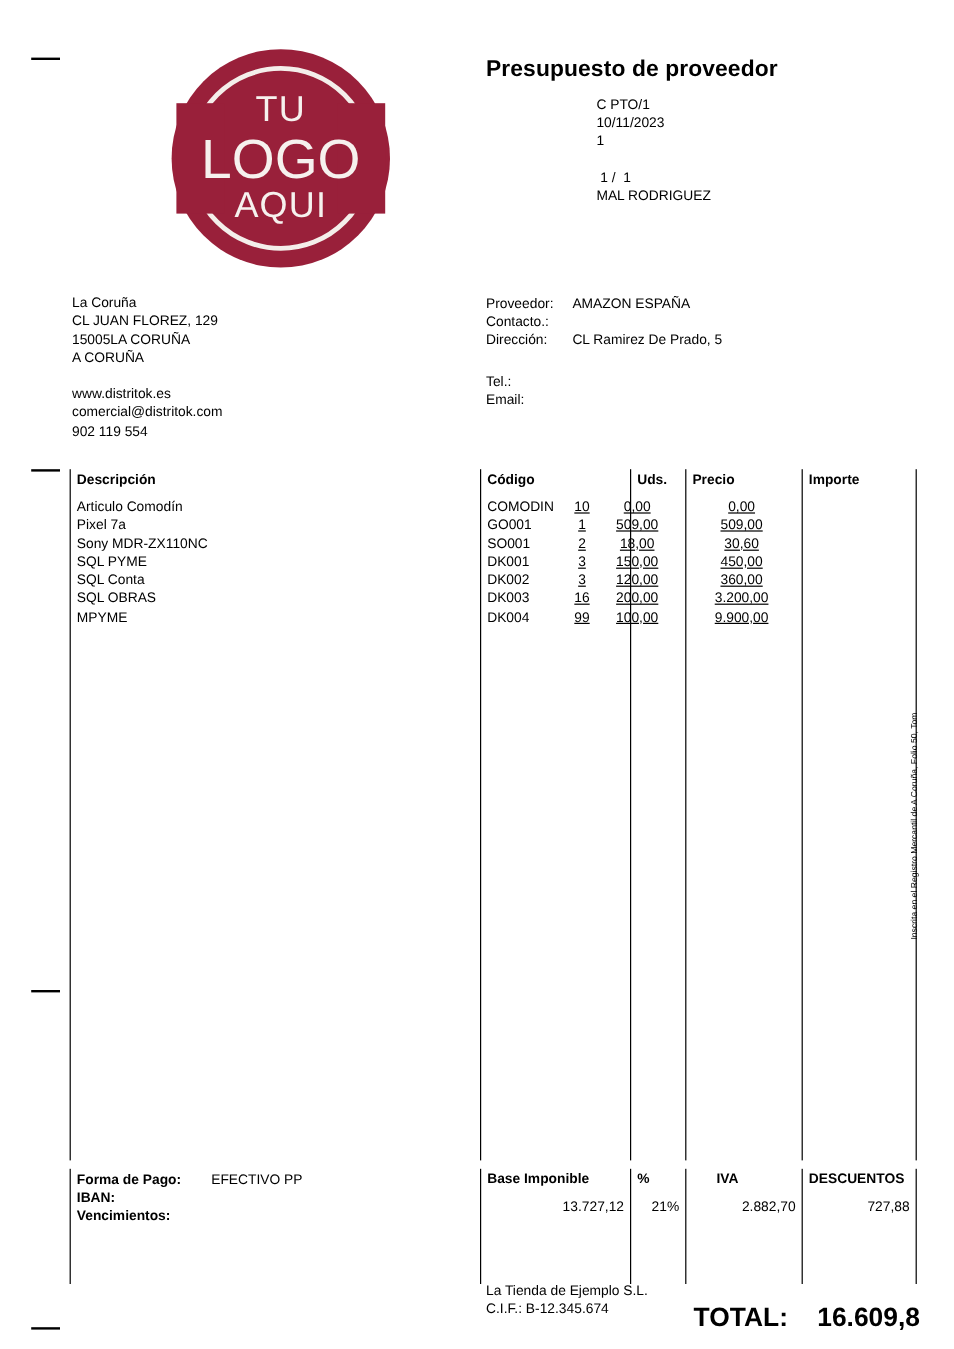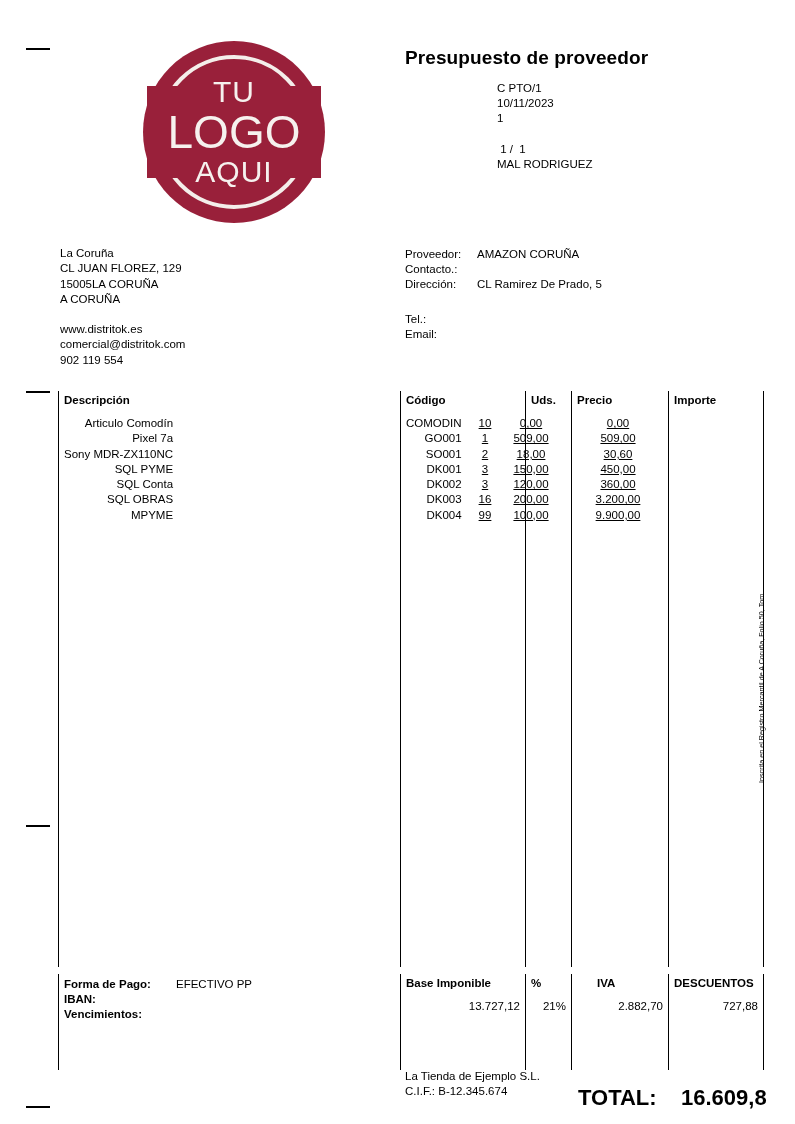--- a/index.html
+++ b/index.html
@@ -123,21 +123,21 @@
   }
   .cell {
     position: absolute;
     font-size: 11.5px;
     line-height: 15.3px;
     white-space: pre;
   }
   .cell.r { text-align: right; }
 
   .rowstack { position: absolute; font-size: 11.5px; line-height: 15.3px; }
-  .rowstack span { display: block; height: 15.3px; white-space: pre; text-align: right; }
+  .rowstack span { display: block; height: 15.3px; white-space: pre; }
   .rowstack.r span { text-align: center; text-decoration: underline; }
 
   
   #legal {
     position: absolute;
     left: 757px;
     top: 783px;
     width: 200px;
     font-size: 7.2px;
     line-height: 9px;
@@ -208,21 +208,21 @@
     <span class="addr-line">comercial@distritok.com</span>
     <span class="addr-line">902 119 554</span>
   </div>
 
   <div class="kv" style="left:405px; top:247px;">
     <span class="row">Proveedor:</span>
     <span class="row">Contacto.:</span>
     <span class="row">Dirección:</span>
   </div>
   <div class="kv" style="left:477px; top:247px;">
-    <span class="row">AMAZON CORUÑA</span>
+    <span class="row">AMAZON ESPAÑA</span>
     <span class="row"></span>
     <span class="row">CL Ramirez De Prado, 5</span>
   </div>
   <div class="kv" style="left:405px; top:312px;">
     <span class="row">Tel.:</span>
     <span class="row">Email:</span>
   </div>
 
   <div class="vrule" style="left:58px;  top:391px; height:576px;"></div>
   <div class="vrule" style="left:400px; top:391px; height:576px;"></div>

